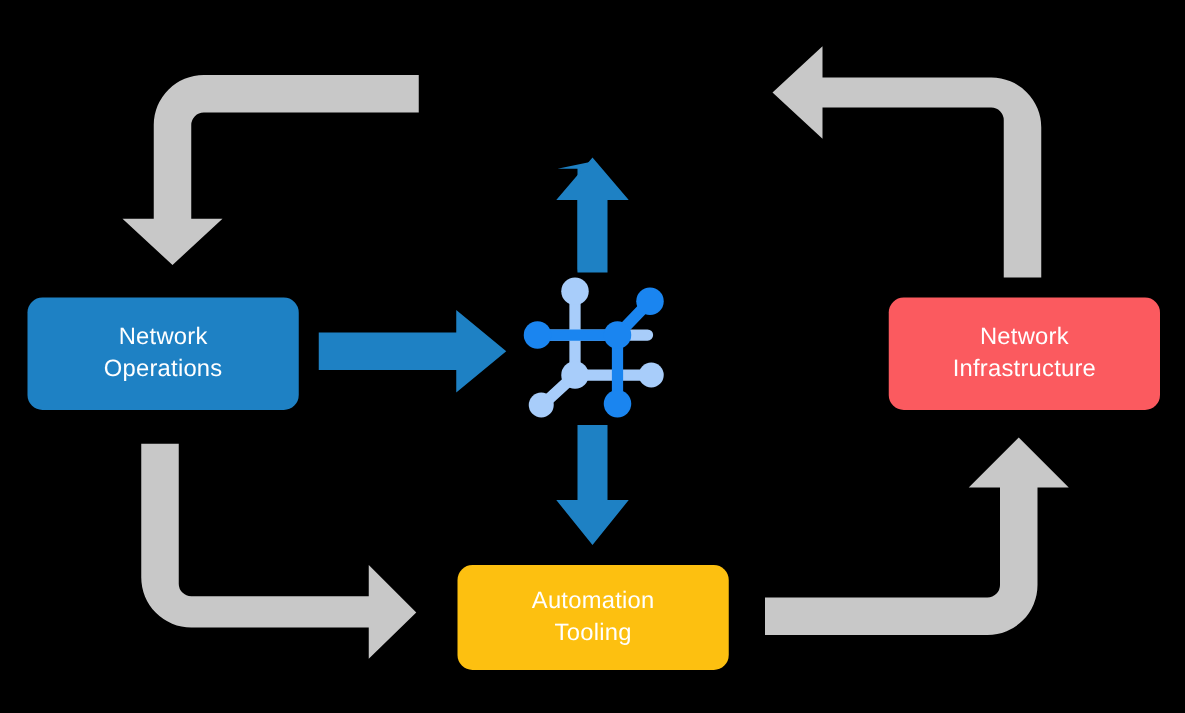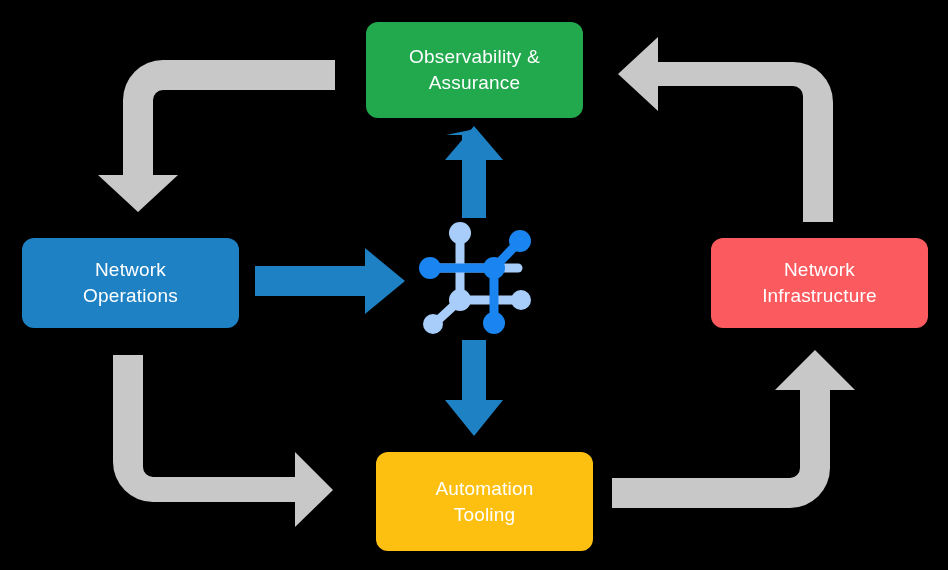--- a/index.html
+++ b/index.html
@@ -44,21 +44,21 @@
   }
   #box-network-operations {
     left: 22px; top: 238px; width: 217px; height: 90px;
     background: #1E81C4;
   }
   #box-network-infrastructure {
     left: 711px; top: 238px; width: 217px; height: 90px;
     background: #FB5A5F;
   }
   #box-automation-tooling {
-    left: 376px; top: 452px; width: 217px; height: 99px;
+    left: 366px; top: 452px; width: 217px; height: 84px;
     background: #FDC010;
   }
   .svg-layer {
     position: absolute;
     left: 0; top: 0;
     width: 948px;
     height: 570px;
   }
   .icon-layer {
     position: absolute;
@@ -134,24 +134,20 @@
 
       <g fill="#1A85F0">
         <circle cx="12" cy="50" r="11"></circle>
         <circle cx="76" cy="50" r="11"></circle>
         <circle cx="102" cy="23" r="11"></circle>
         <circle cx="76" cy="105" r="11"></circle>
       </g>
     </svg>
   </div>
 
-  <div class="node-box" id="box-observability" style="background: rgb(34, 169, 78);">
-    <span class="node-label">Observability &amp;
-Assurance</span>
-  </div>
 
   <div class="node-box" id="box-network-operations" style="background: rgb(30, 129, 196);">
     <span class="node-label">Network
 Operations</span>
   </div>
 
   <div class="node-box" id="box-network-infrastructure" style="background: rgb(251, 90, 95);">
     <span class="node-label">Network
 Infrastructure</span>
   </div>

